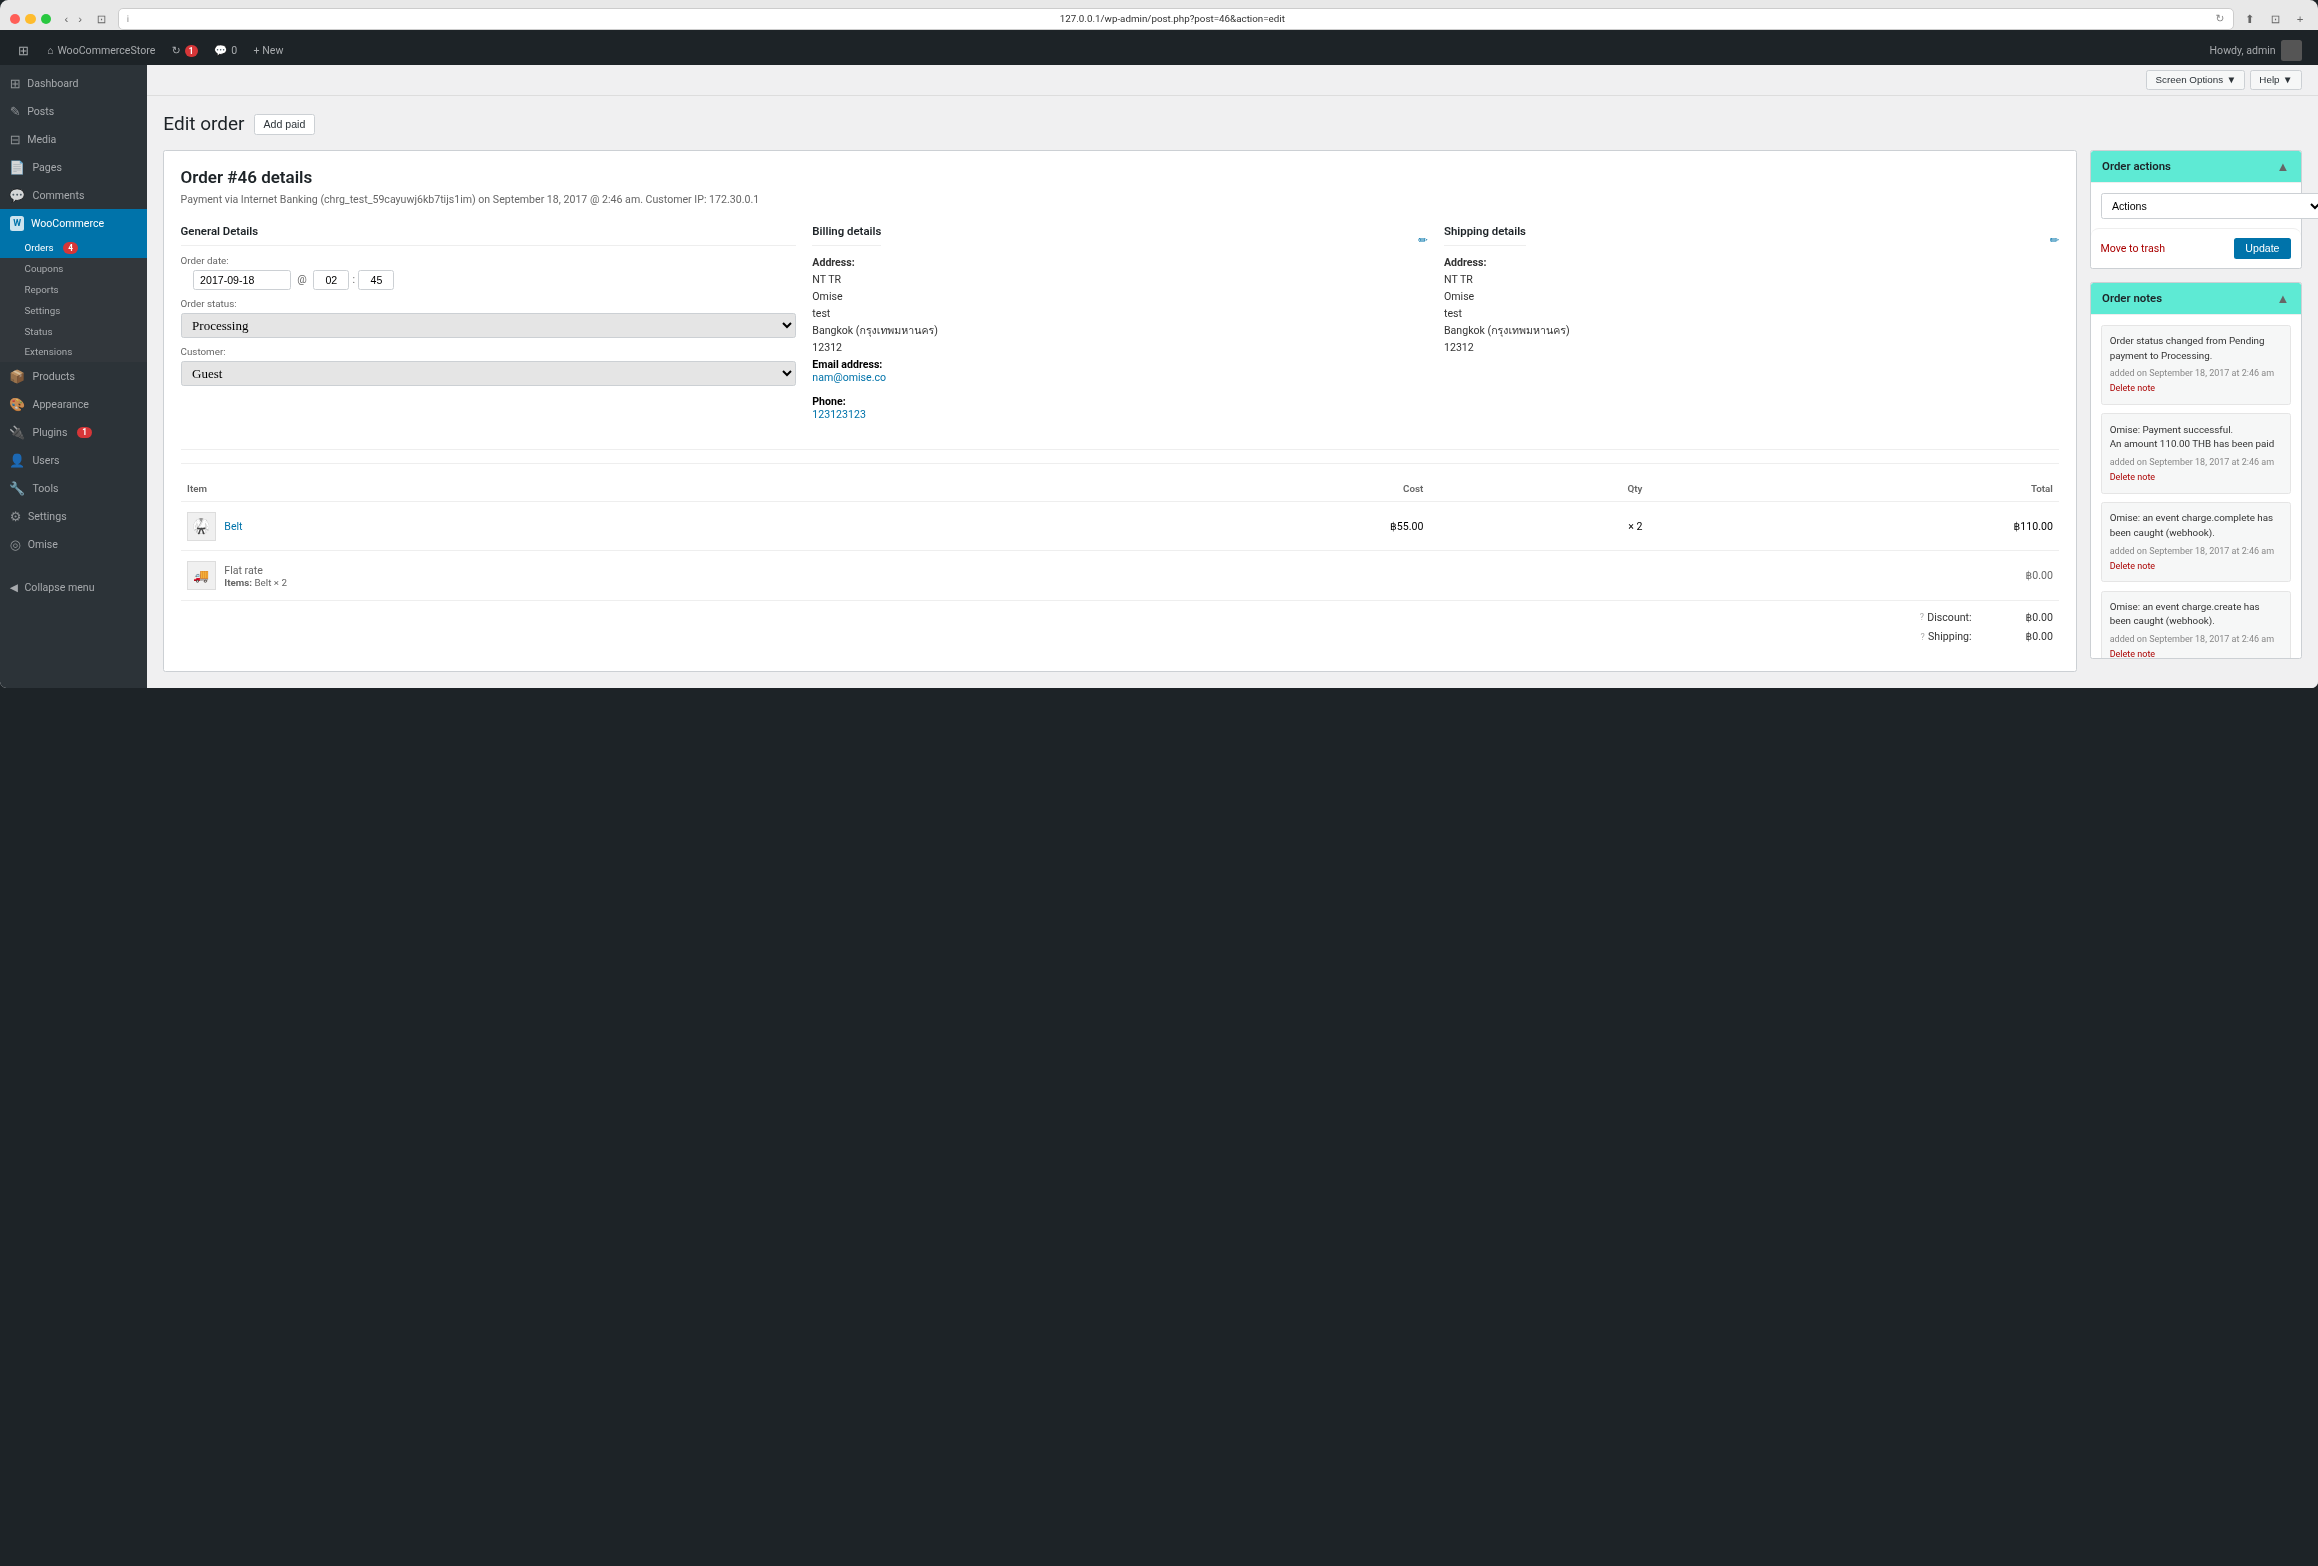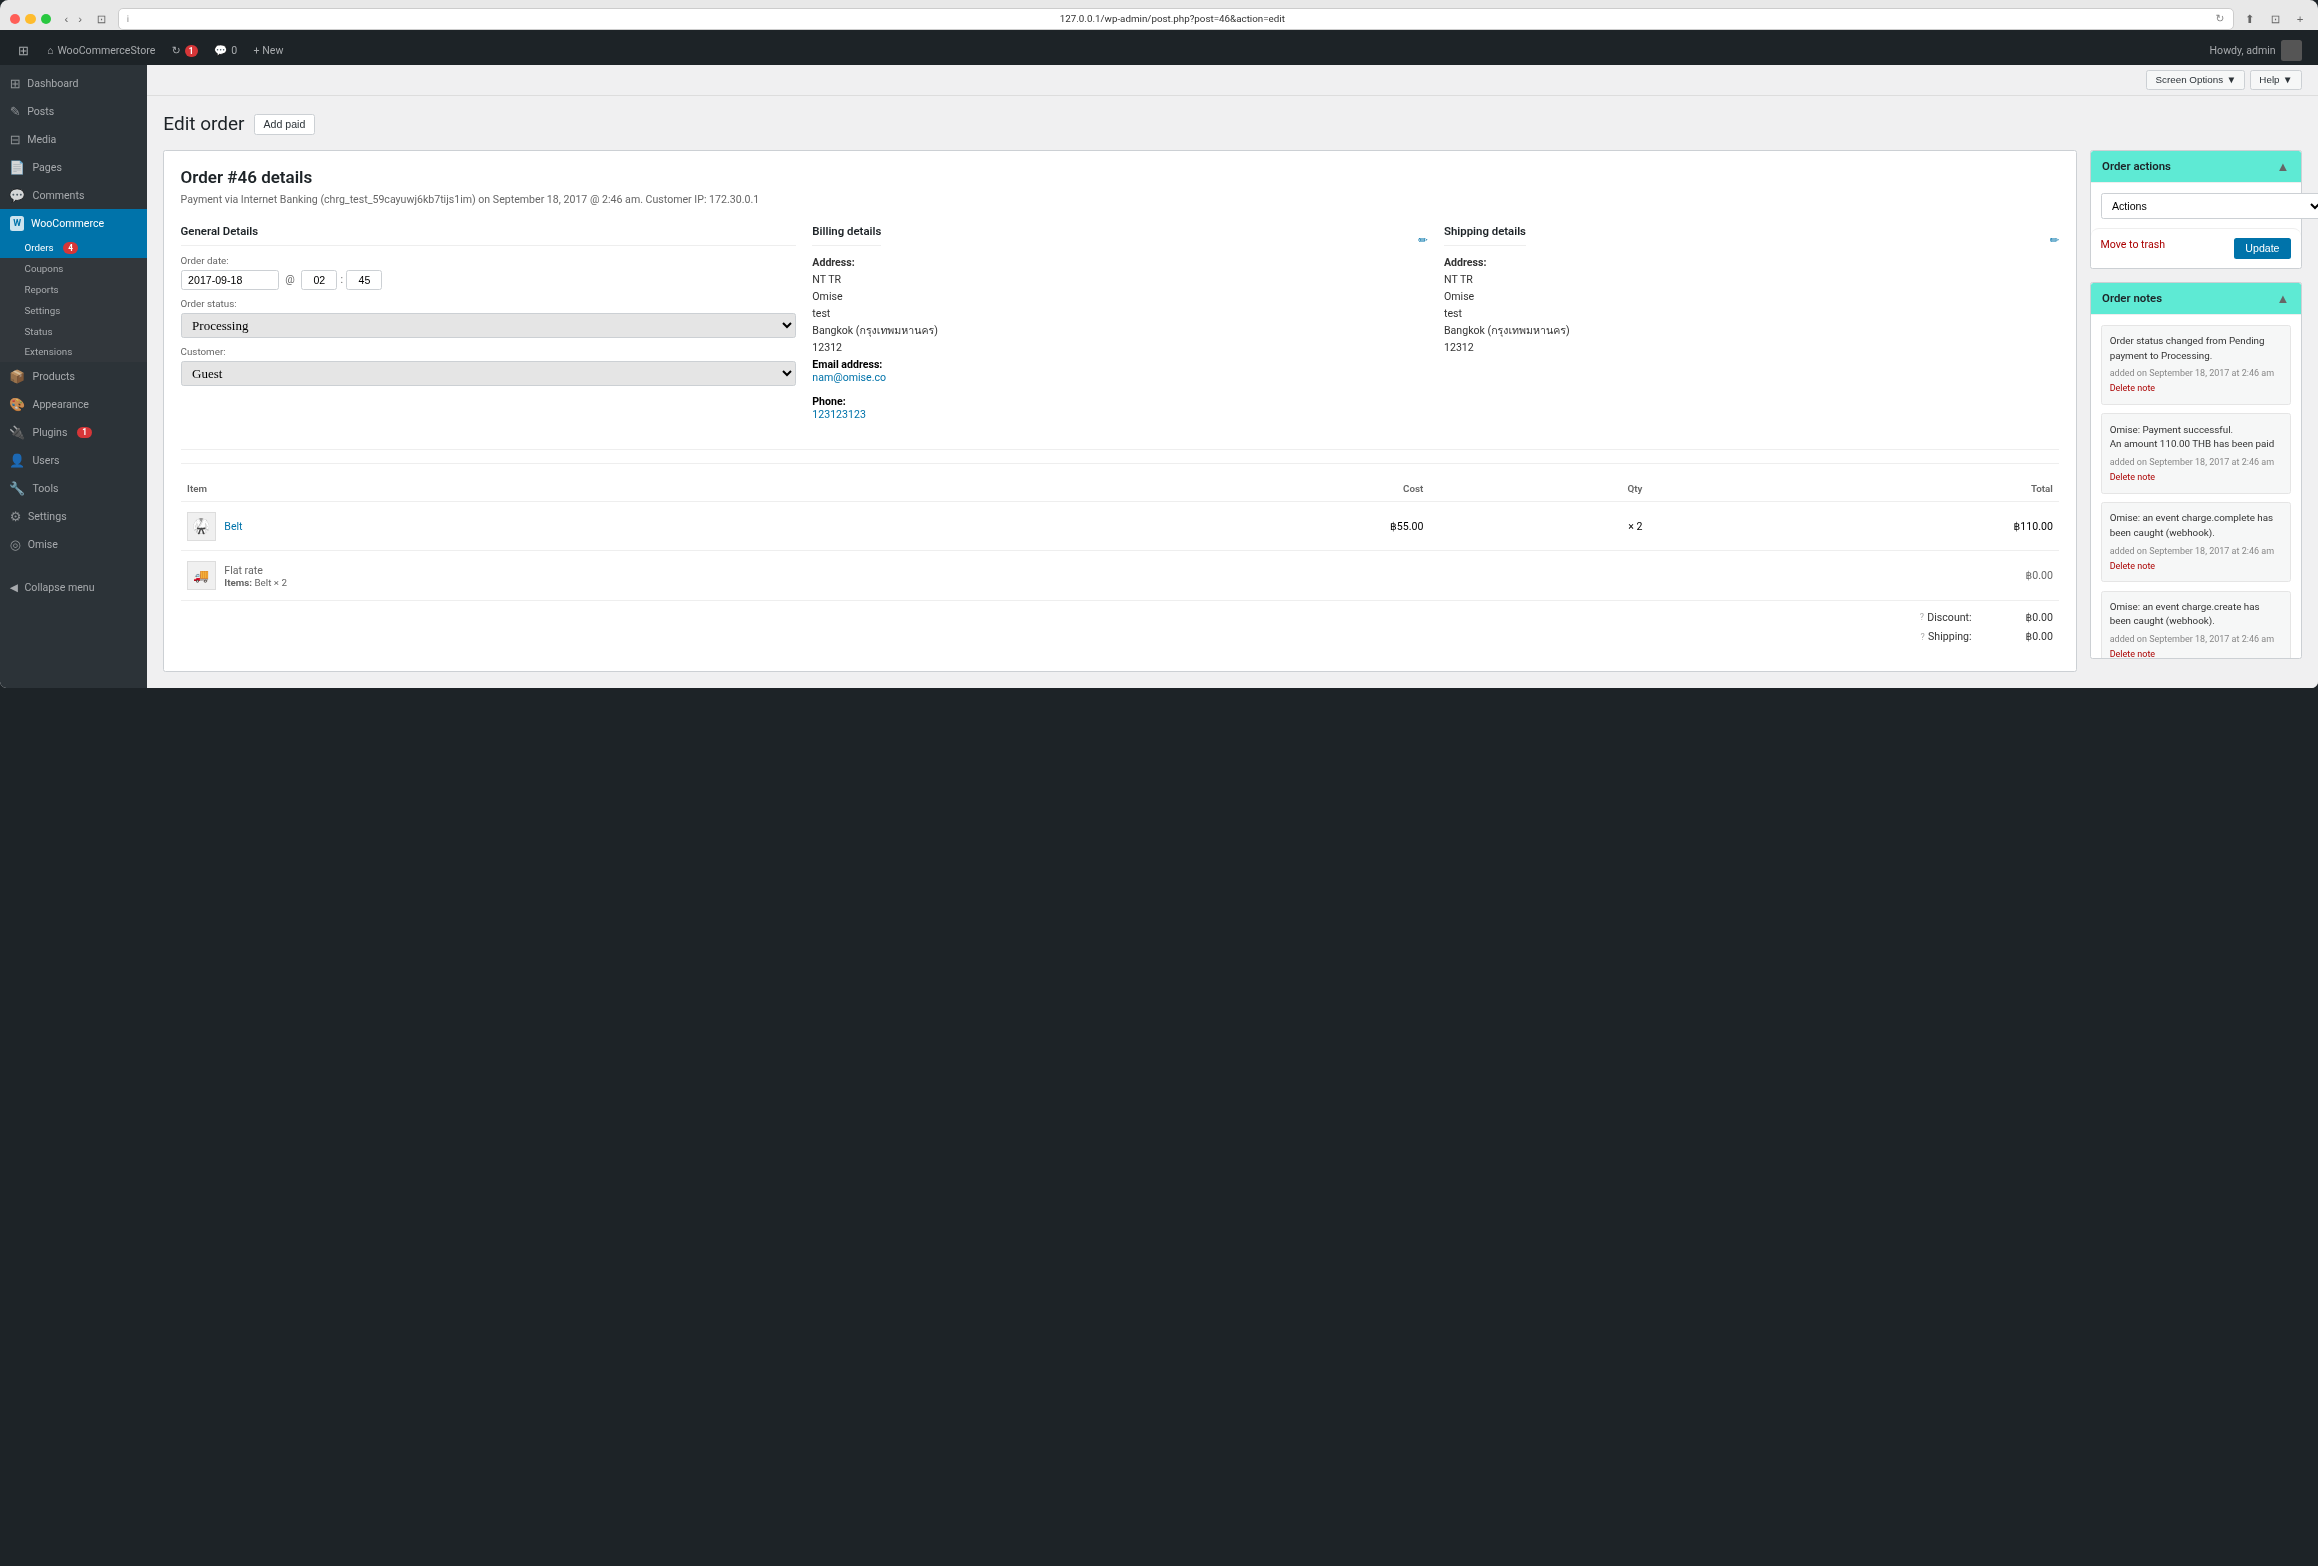--- a/index.html
+++ b/index.html
@@ -214,21 +214,21 @@
     .detail-section h3 {
       font-size: 11.4px;
       font-weight: 600;
       color: #1d2327;
       margin-bottom: 9.8px;
       padding-bottom: 6.5px;
       border-bottom: 0.8px solid #eee;
     }
     .detail-field { margin-bottom: 8.2px; }
     .detail-label { font-size: 9.8px; color: #666; margin-bottom: 3.3px; }
-    .field-row { display: flex; align-items: center; gap: 3.3px; }
+    .field-row { display: flex; align-items: center; gap: 3.3px; margin-left: 12px; }
     .date-input {
       border: 0.8px solid #ccd0d4;
       border-radius: 2.5px;
       padding: 3.3px 6.5px;
       font-size: 10.6px;
       width: 98px;
     }
     .time-input {
       border: 0.8px solid #ccd0d4;
       border-radius: 2.5px;
@@ -352,20 +352,21 @@
       padding: 4.9px 6.5px;
       font-size: 10.6px;
       background: white;
       appearance: auto;
       cursor: pointer;
     }
 
     .actions-footer {
       display: flex;
       justify-content: space-between;
+      align-items: center;
       padding: 8.2px 9.8px;
       border-top: 0.8px solid #eee;
       border-radius: 8px;
     }
     .move-trash-link { color: #a00; font-size: 10.6px; cursor: pointer; }
     .update-btn {
       background: #0073aa;
       color: white;
       border: none;
       border-radius: 2.5px;

